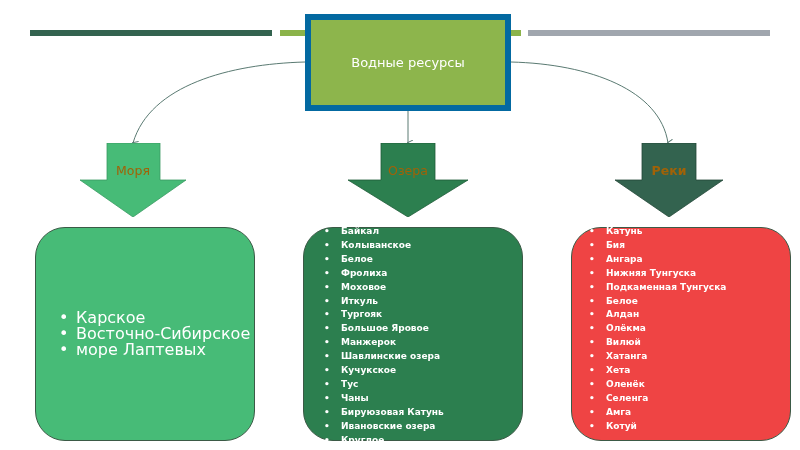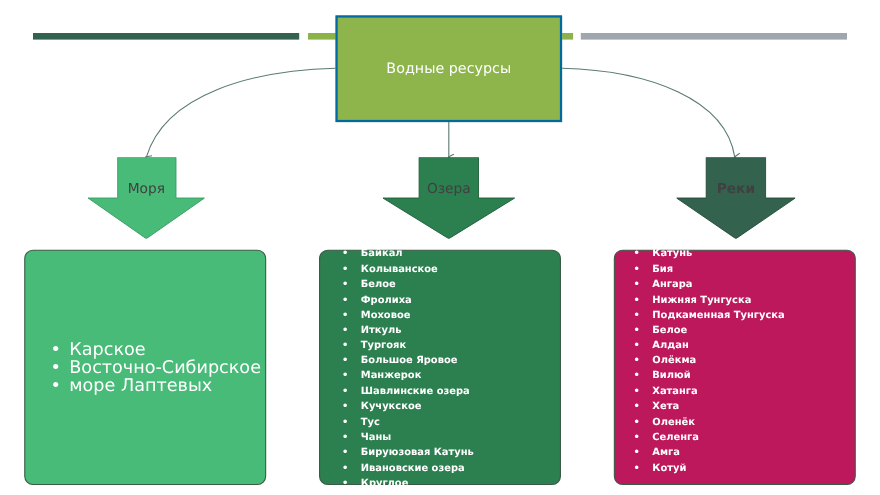--- a/index.html
+++ b/index.html
@@ -4,38 +4,38 @@
 <style>
   html, body { margin:0; padding:0; }
   body { width:800px; height:450px; background:#ffffff; position:relative; overflow:hidden;
          font-family:"DejaVu Sans", sans-serif; }
   .bar { position:absolute; height:6px; }
   #bar-left { left:30px; top:30px; width:242px; background:#33634f; }
   #bar-mid-l { left:280px; top:30px; width:26px; background:#8bb34a; }
   #bar-mid-r { left:511px; top:30px; width:10px; background:#8bb34a; }
   #bar-right { left:528px; top:30px; width:242px; background:#a0a6ae; }
   #root-box { position:absolute; left:305px; top:14px; width:206px; height:97px;
-              background:#8db54c; border:2px solid #0369a1; box-sizing:border-box;
+              background:#8db54c; border:6px solid #0369a1; box-sizing:border-box;
               display:flex; align-items:center; justify-content:center;
               color:#fff; font-size:13px; }
   svg.connectors { position:absolute; left:0; top:0; }
   .arrow { position:absolute; }
-  .arrow-label { position:absolute; color:#404040; font-size:12.5px; width:100%; text-align:center; }
-  .panel { position:absolute; top:227px; width:220px; height:214px; border-radius:8px;
-           box-sizing:border-box; border:1px solid #3b5a46; color:#fff; }
+  .arrow-label { position:absolute; color:#a16207; font-size:12.5px; width:100%; text-align:center; }
+  .panel { position:absolute; top:227px; width:220px; height:214px; border-radius:30px;
+           box-sizing:border-box; border:1px solid #3b5a46; color:#fff;margin-left:13px; }
   .panel ul { margin:0; padding:0; list-style:none; }
   .panel li { position:relative; white-space:nowrap; }
   .panel li::before { content:"•"; position:absolute; }
   #panel-seas { left:22px; background:#47bb77; display:flex; align-items:center; }
   #panel-seas ul { padding-left:40px; font-size:16px; line-height:16px; }
   #panel-seas li::before { left:-17px; }
   #panel-lakes { left:290px; background:#2c7f4f; }
   #panel-lakes ul { position:absolute; top:-3px; left:37px; font-size:9px; line-height:13.9px; font-weight:bold; }
   #panel-lakes li::before { left:-17px; }
-  #panel-rivers { left:558px; background:#be185d; }
+  #panel-rivers { left:558px; background:#ef4444; }
   #panel-rivers ul { position:absolute; top:-3px; left:34px; font-size:9px; line-height:13.9px; font-weight:bold; }
   #panel-rivers li::before { left:-17px; }
 </style>
 </head>
 <body>
 
 <div class="bar" id="bar-left"></div>
 <div class="bar" id="bar-mid-l"></div>
 <div class="bar" id="bar-mid-r"></div>
 <div class="bar" id="bar-right"></div>

